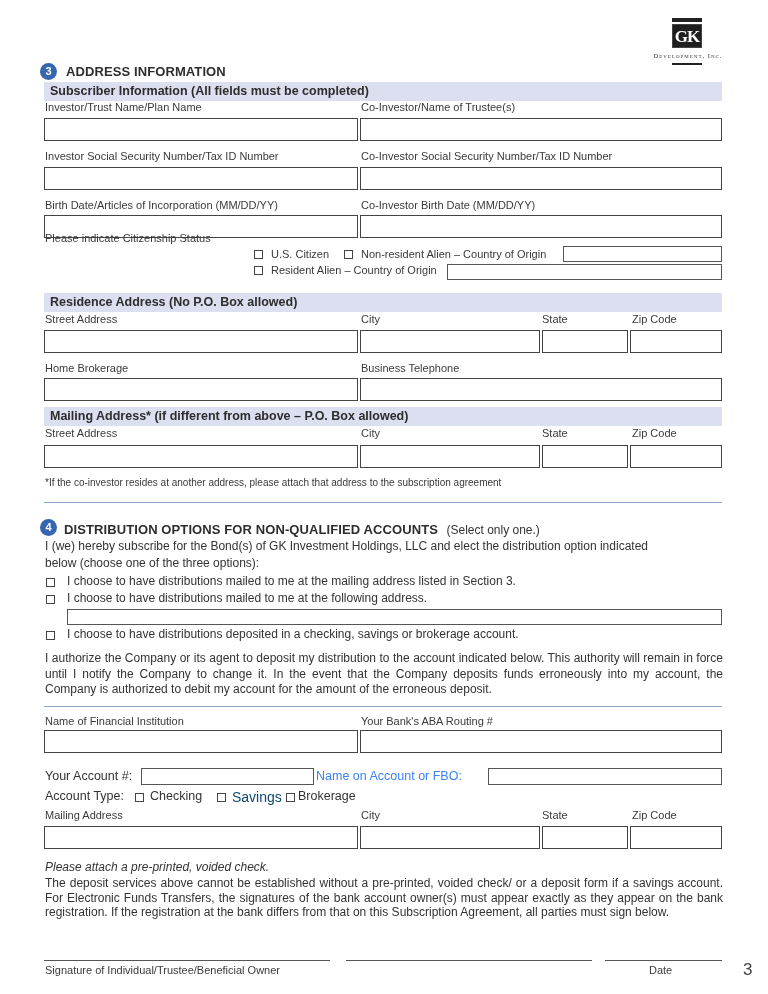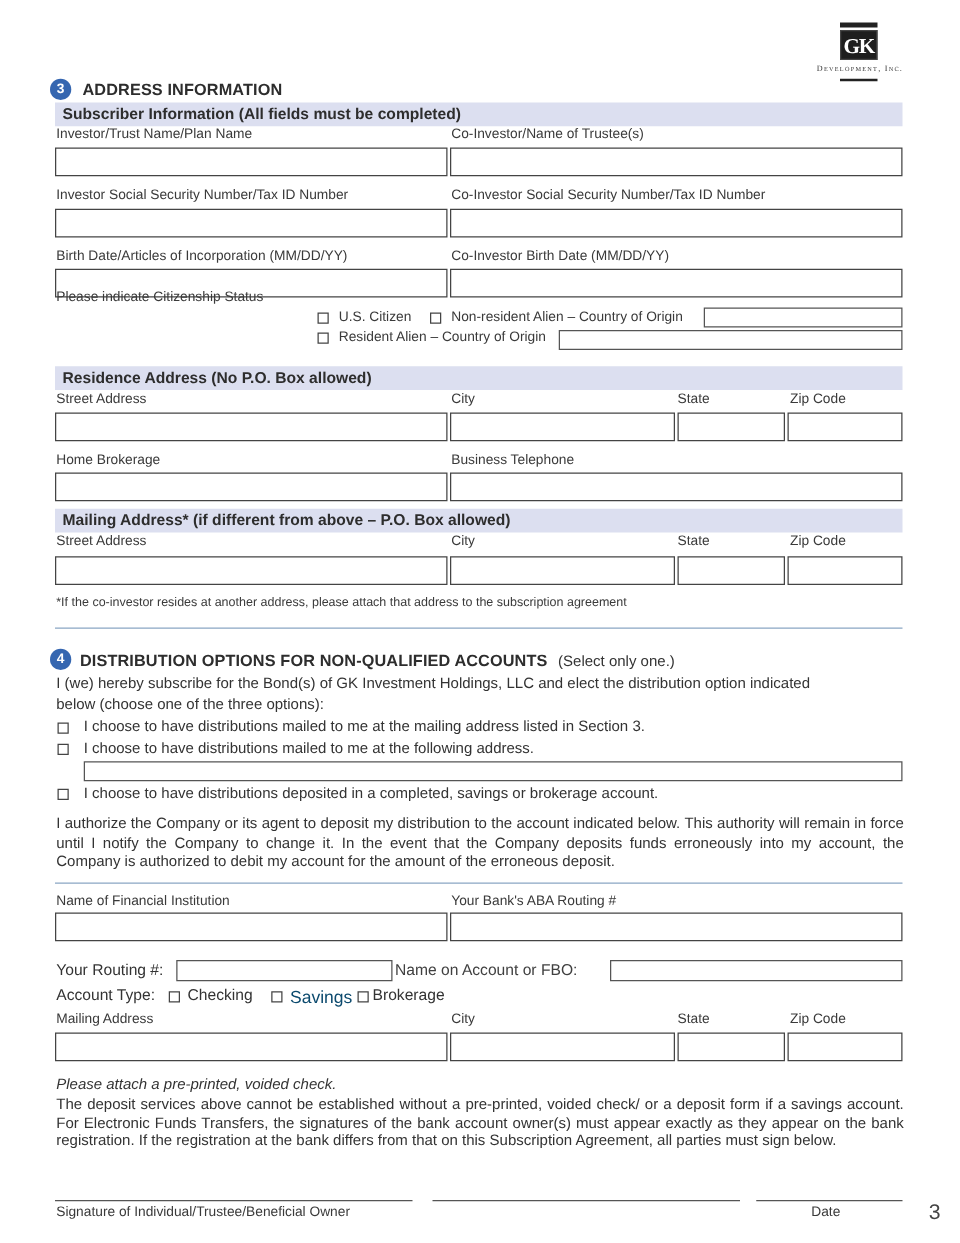--- a/index.html
+++ b/index.html
@@ -110,33 +110,33 @@
 </div>
 <div class="abs para" style="left:45px; top:539px; white-space:nowrap;">I (we) hereby subscribe for the Bond(s) of GK Investment Holdings, LLC and elect the distribution option indicated</div>
 <div class="abs para" style="left:45px; top:556px; white-space:nowrap;">below (choose one of the three options):</div>
 
 <span class="abs cb" style="left:46px; top:578px;"></span>
 <div class="abs para" style="left:67px; top:574px; white-space:nowrap;">I choose to have distributions mailed to me at the mailing address listed in Section 3.</div>
 <span class="abs cb" style="left:46px; top:595px;"></span>
 <div class="abs para" style="left:67px; top:591px; white-space:nowrap;">I choose to have distributions mailed to me at the following address.</div>
 <div class="abs box thin" style="left:67px; top:609px; width:655px; height:16px;"></div>
 <span class="abs cb" style="left:46px; top:631px;"></span>
-<div class="abs para" style="left:67px; top:627px; white-space:nowrap;">I choose to have distributions deposited in a completed, savings or brokerage account.</div>
+<div class="abs para" style="left:67px; top:627px; white-space:nowrap;">I choose to have distributions deposited in a checking, savings or brokerage account.</div>
 
 <div class="abs para" style="left:45px; top:651px; width:678px;">I authorize the Company or its agent to deposit my distribution to the account indicated below. This authority will remain in force until I notify the Company to change it. In the event that the Company deposits funds erroneously into my account, the Company is authorized to debit my account for the amount of the erroneous deposit.</div>
 <div class="abs hr-blue" style="top:706px;"></div>
 
 <div class="abs lbl" style="left:45px; top:715px;">Name of Financial Institution</div>
 <div class="abs lbl" style="left:361px; top:715px;">Your Bank's ABA Routing #</div>
 <div class="abs box" style="left:44px; top:730px; width:314px; height:23px;"></div>
 <div class="abs box" style="left:360px; top:730px; width:362px; height:23px;"></div>
 
-<div class="abs" style="left:45px; top:769px; font-size:12.5px; color:#333;">Your Routing #:</div>
+<div class="abs" style="left:45px; top:769px; font-size:12.5px; color:#333;">Your Account #:</div>
 <div class="abs box thin" style="left:141px; top:768px; width:173px; height:17px;"></div>
-<div class="abs" style="left:316px; top:769px; font-size:12.5px; color:#404040;">Name on Account or FBO:</div>
+<div class="abs" style="left:316px; top:769px; font-size:12.5px; color:#3b82f6;">Name on Account or FBO:</div>
 <div class="abs box thin" style="left:488px; top:768px; width:234px; height:17px;"></div>
 
 <div class="abs" style="left:45px; top:789px; font-size:12.5px; color:#333;">Account Type:</div>
 <span class="abs cb" style="left:135px; top:793px;"></span>
 <div class="abs" style="left:150px; top:789px; font-size:12.5px; color:#333;">Checking</div>
 <span class="abs cb" style="left:217px; top:793px;"></span>
 <div class="abs" style="left:232px; top:789px; font-size:14px; color:#0c4a6e;">Savings</div>
 <span class="abs cb" style="left:286px; top:793px;"></span>
 <div class="abs" style="left:298px; top:789px; font-size:12.5px; color:#333;">Brokerage</div>
 

